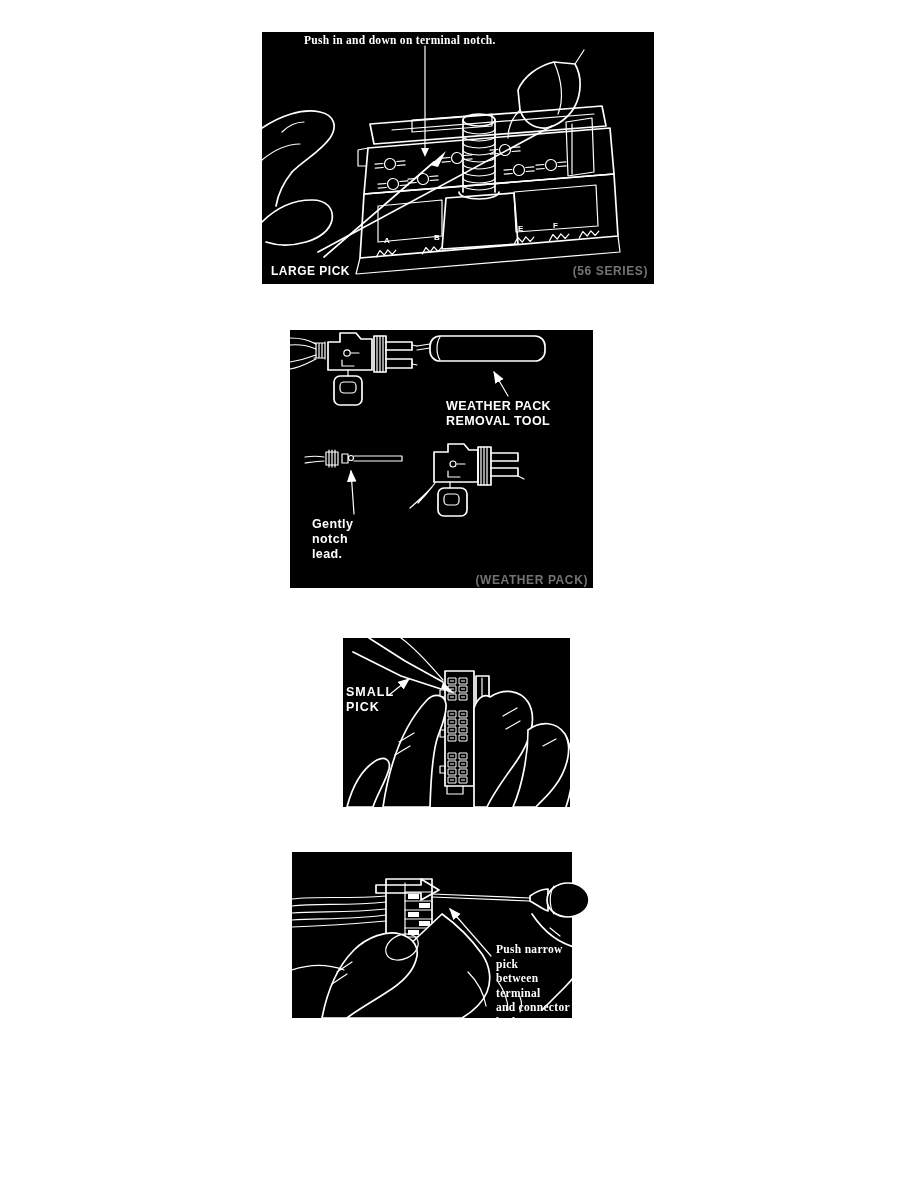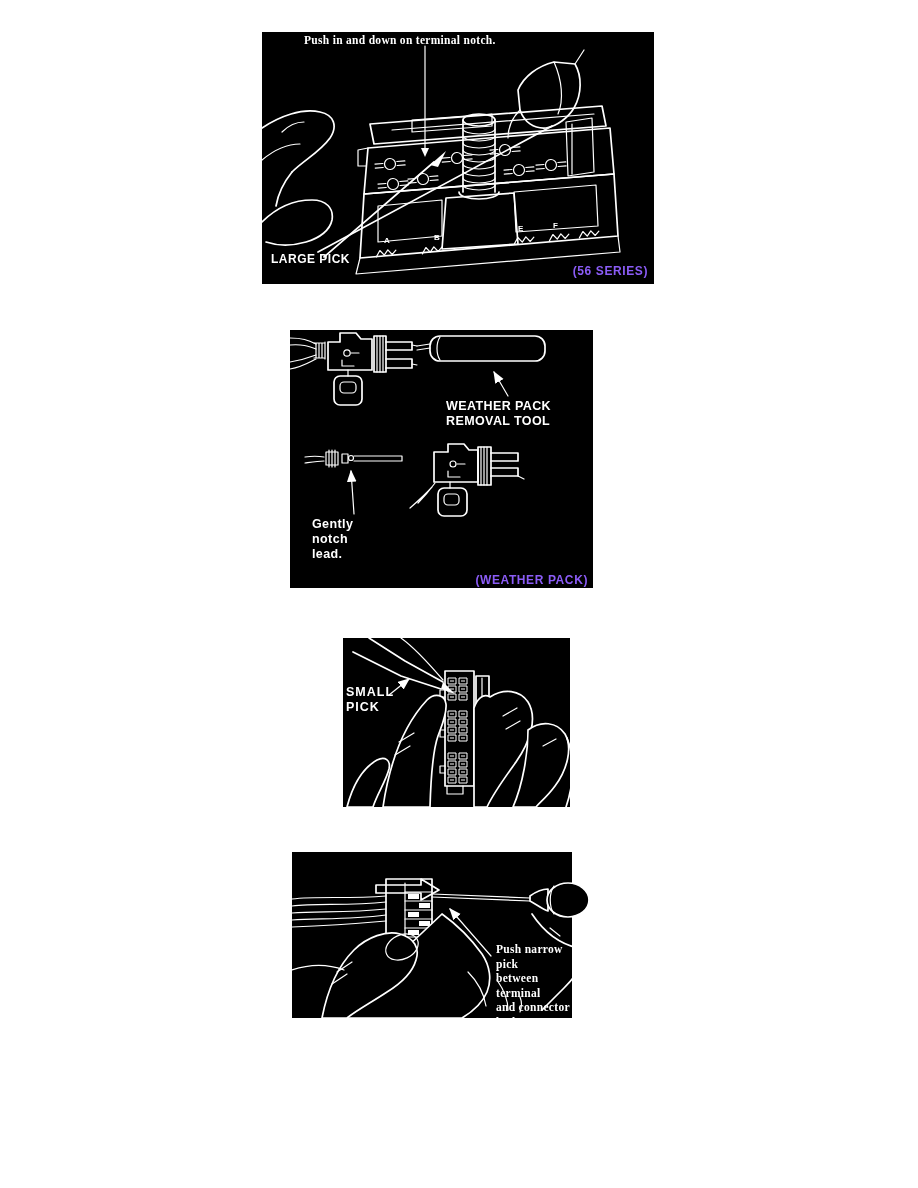--- a/index.html
+++ b/index.html
@@ -4,21 +4,21 @@
 <style>
   html,body{margin:0;padding:0;background:#e8e8e8;}
   #page{position:relative;width:918px;height:1188px;background:#ffffff;overflow:hidden;
         font-family:"Liberation Sans", sans-serif;}
   .figure{position:absolute;background:#000;}
   .figure svg{position:absolute;left:0;top:0;display:block;}
   .fig-label{position:absolute;color:#fff;font-weight:bold;white-space:pre-line;line-height:15px;}
   .sz11{font-size:11.5px;letter-spacing:0.3px;font-family:Liberation Serif, serif;}
   .sz12{font-size:12px;letter-spacing:0.5px;}
   .sz125{font-size:12.5px;letter-spacing:0.4px;}
-  .cap{position:absolute;color:#8b5cf6;font-weight:bold;font-size:12px;letter-spacing:0.6px;}
+  .cap{position:absolute;color:#737373;font-weight:bold;font-size:12px;letter-spacing:0.6px;}
   svg *{vector-effect:non-scaling-stroke;}
   .ln{stroke:#fff;stroke-width:1.7;fill:none;stroke-linecap:round;stroke-linejoin:round;}
   .fn{stroke:#fff;stroke-width:1.2;fill:none;stroke-linecap:round;stroke-linejoin:round;}
   .solid{fill:#fff;stroke:none;}
   .occl{fill:#000;stroke:#fff;stroke-width:1.7;stroke-linecap:round;stroke-linejoin:round;}
   .svgtxt{fill:#fff;stroke:none;font-family:"Liberation Sans",sans-serif;font-weight:bold;font-size:8px;}
 </style>
 </head>
 <body>
 
@@ -102,21 +102,21 @@
         <path class="ln" d="M62,225 L172,130"></path>
         <path class="solid" d="M168,133 L184,119 L176,135 Z"></path>
       </g>
 
       <g>
         <path class="fn" d="M163,14 V117"></path>
         <path class="solid" d="M159,116 h8 l-4,9 z"></path>
       </g>
     </svg>
     <div class="fig-label sz11" style="left:42px;top:1px;">Push in and down on terminal notch.</div>
-    <div class="fig-label sz12" style="left:9px;top:220px;">LARGE PICK</div>
+    <div class="fig-label sz12" style="left:9px;top:232px;">LARGE PICK</div>
     <div class="cap" style="right:6px;bottom:6px;">(56 SERIES)</div>
   </div>
 
   <div class="figure" style="left:290px;top:330px;width:303px;height:258px;">
     <svg width="338" height="258" viewBox="0 0 338 258">
       <defs>
         <marker id="arw2" markerWidth="12" markerHeight="10" refX="9" refY="4" orient="auto">
           <path d="M0,0 L10,4 L0,8 Z" fill="#fff"></path>
         </marker>
       </defs>

